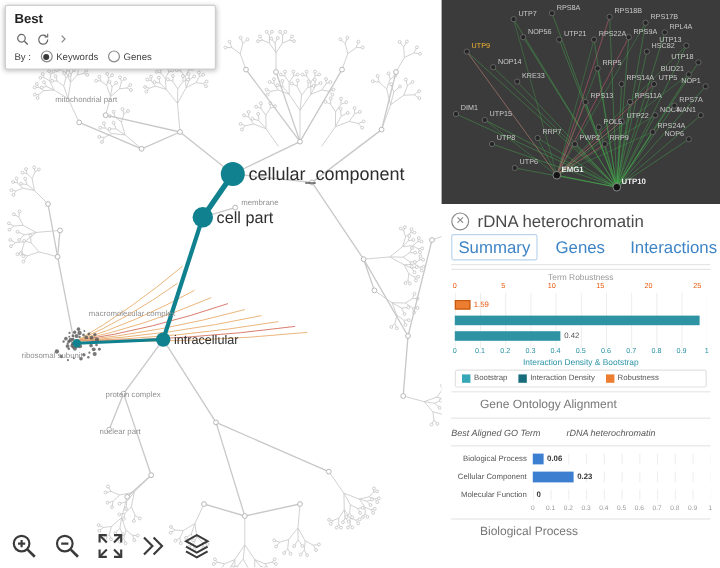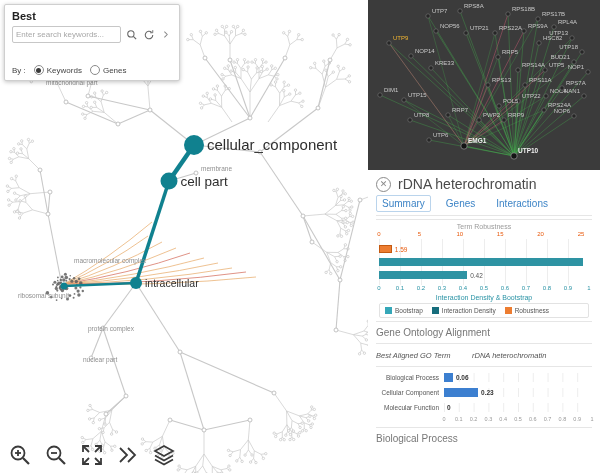--- a/index.html
+++ b/index.html
@@ -6,53 +6,53 @@
   body{width:600px;height:473px;overflow:hidden;font-family:"Liberation Sans",sans-serif;background:#fff;position:relative;}
   #canvas{position:absolute;left:0;top:0;width:368px;height:473px;background:#fff;}
   #tree-svg{position:absolute;left:0;top:0;}
   
   #search-panel{position:absolute;left:4px;top:4px;width:176px;background:#fff;border:1px solid #cfcfcf;border-radius:2px;box-shadow:0 1px 4px rgba(0,0,0,.25);padding:5px 7px;box-sizing:border-box;z-index:5;}
   .nexo-title{font-size:11px;font-weight:bold;color:#222;margin-bottom:4px;}
   .search-row{display:flex;align-items:center;gap:4px;}
   .search-row input{flex:1;min-width:0;height:15px;font-size:8px;border:1px solid #c7c7c7;border-radius:2px;padding:0 3px;color:#333;outline:none;font-family:inherit;}
   .search-row input::placeholder{color:#a8a8a8;}
   .sicon{width:13px;height:13px;display:inline-flex;align-items:center;justify-content:center;cursor:pointer;flex:none;}
-  .by-row{display:flex;align-items:center;gap:8px;margin-top:22px;font-size:8px;color:#444;}
+  .by-row{display:flex;align-items:center;gap:8px;margin-top:3px;font-size:8px;color:#444;}
   .by-row label{display:flex;align-items:center;gap:3px;cursor:pointer;text-align:center;}
   .radio{width:8px;height:8px;border:1px solid #8a8a8a;border-radius:50%;position:relative;display:inline-block;background:#fff;flex:none;}
   .radio.checked:after{content:"";position:absolute;left:1.5px;top:1.5px;right:1.5px;bottom:1.5px;border-radius:50%;background:#3a3a3a;}
   
   #canvas-toolbar{position:absolute;left:8px;bottom:6px;display:flex;gap:12px;z-index:5;}
   .tool-btn{width:24px;height:24px;cursor:pointer;}
   
   #network-panel{position:absolute;left:368px;top:0;width:232px;height:170px;background:#3b3b3b;}
   
   #detail-panel{position:absolute;left:368px;top:170px;width:232px;height:303px;background:#fff;box-sizing:border-box;padding:6px 8px 0 8px;overflow:hidden;}
   .detail-header{display:flex;align-items:center;gap:7px;margin-bottom:3px;}
   .close-btn{width:15px;height:15px;border:1.5px solid #8a8a8a;border-radius:50%;color:#8a8a8a;font-size:9px;line-height:12px;text-align:center;cursor:pointer;flex:none;box-sizing:border-box;}
   .detail-title{font-size:14px;color:#4a4a4a;}
-  .tabs{display:flex;align-items:center;gap:9px;font-size:10px;margin:2px 0 3px;}
+  .tabs{display:flex;align-items:center;gap:9px;font-size:14px;margin:2px 0 3px;}
   .tab{color:#3d84c6;cursor:pointer;padding:2px 5px;border:1px solid transparent;}
   .tab.active{border:1px solid #bad4ec;border-radius:2px;}
   hr.div{border:none;border-top:1px solid #e6e6e6;margin:3px 0;}
   .term-id{font-size:9px;color:#555;padding:2px 0;}
   
   #robustness-chart{padding:0 3px;}
   .chart-title{text-align:center;font-size:7px;color:#9a9a9a;margin-bottom:1px;}
   .axis-row{position:relative;height:8px;font-size:6px;}
   .axis-row span{position:absolute;transform:translateX(-50%);white-space:nowrap;}
   .plot{position:relative;background-image:linear-gradient(to right,#ededed 1px,transparent 1px);background-size:10% 100%;padding:1px 0;}
   .bar-row{display:flex;align-items:center;height:8px;margin:5px 0;}
   .hbar{height:8px;box-sizing:border-box;flex:none;}
   .bar-label{font-size:6.5px;margin-left:3px;white-space:nowrap;}
   .axis-label{text-align:center;font-size:7px;margin:1px 0 2px;}
   .legend{display:flex;align-items:center;gap:9px;border:1px solid #e2e2e2;border-radius:2px;padding:3px 5px;font-size:6.5px;color:#555;margin:2px 0 1px;}
   .legend .li{display:flex;align-items:center;gap:3px;}
   .legend .sw{width:7px;height:7px;flex:none;display:inline-block;}
-  .section-h{font-size:10px;color:#777;padding:2px 0;}
+  .section-h{font-size:10px;color:#777;padding:2px 0;margin-left:24px;}
   .kv{display:flex;font-size:7.5px;color:#555;padding:4px 0 3px;font-style:italic;}
   .kv .k{width:96px;flex:none;}
   .kv .v{flex:1;}
   
   #alignment-chart{margin-top:2px;}
   .align-row{display:flex;align-items:center;height:15px;}
   .align-label{width:68px;flex:none;text-align:right;font-size:6.5px;color:#555;padding-right:5px;box-sizing:border-box;}
   .align-plot{flex:1;position:relative;height:9px;background-image:linear-gradient(to right,#ededed 1px,transparent 1px);background-size:10% 100%;}
   .align-bar{position:absolute;left:0;top:0;height:100%;}
   .align-val{position:absolute;top:0;font-size:6.5px;font-weight:bold;color:#333;line-height:9px;}
@@ -1059,21 +1059,20 @@
       <text x="201" y="171" font-size="6.5" fill="#8f8f8f">membrane</text>
       <text x="88" y="331" font-size="6.5" fill="#8f8f8f">protein complex</text>
       <text x="83" y="362" font-size="6.5" fill="#8f8f8f">nuclear part</text>
       <text x="74" y="263" font-size="6.5" fill="#8f8f8f">macromolecular complex</text>
       <text x="18" y="298" font-size="6.5" fill="#8f8f8f">ribosomal subunit</text>
     </svg>
 
   <div id="search-panel">
     <div class="nexo-title">Best</div>
     <div class="search-row">
-      <input type="text" placeholder="Enter search keywords..." style="">
       <span class="sicon">
           <svg viewBox="0 0 16 16" width="12" height="12">
             <circle cx="6.5" cy="6.5" r="4.2" fill="none" stroke="#666" stroke-width="1.4"></circle>
             <line x1="9.8" y1="9.8" x2="13.5" y2="13.5" stroke="#666" stroke-width="1.6"></line>
           </svg>
         </span>
       <span class="sicon">
           <svg viewBox="0 0 16 16" width="12" height="12" fill="none" stroke="#666" stroke-width="1.4">
             <path d="M13 8a5 5 0 1 1-1.5-3.5"></path>
             <path d="M13 1.5V5h-3.5" stroke-width="1.2"></path>

